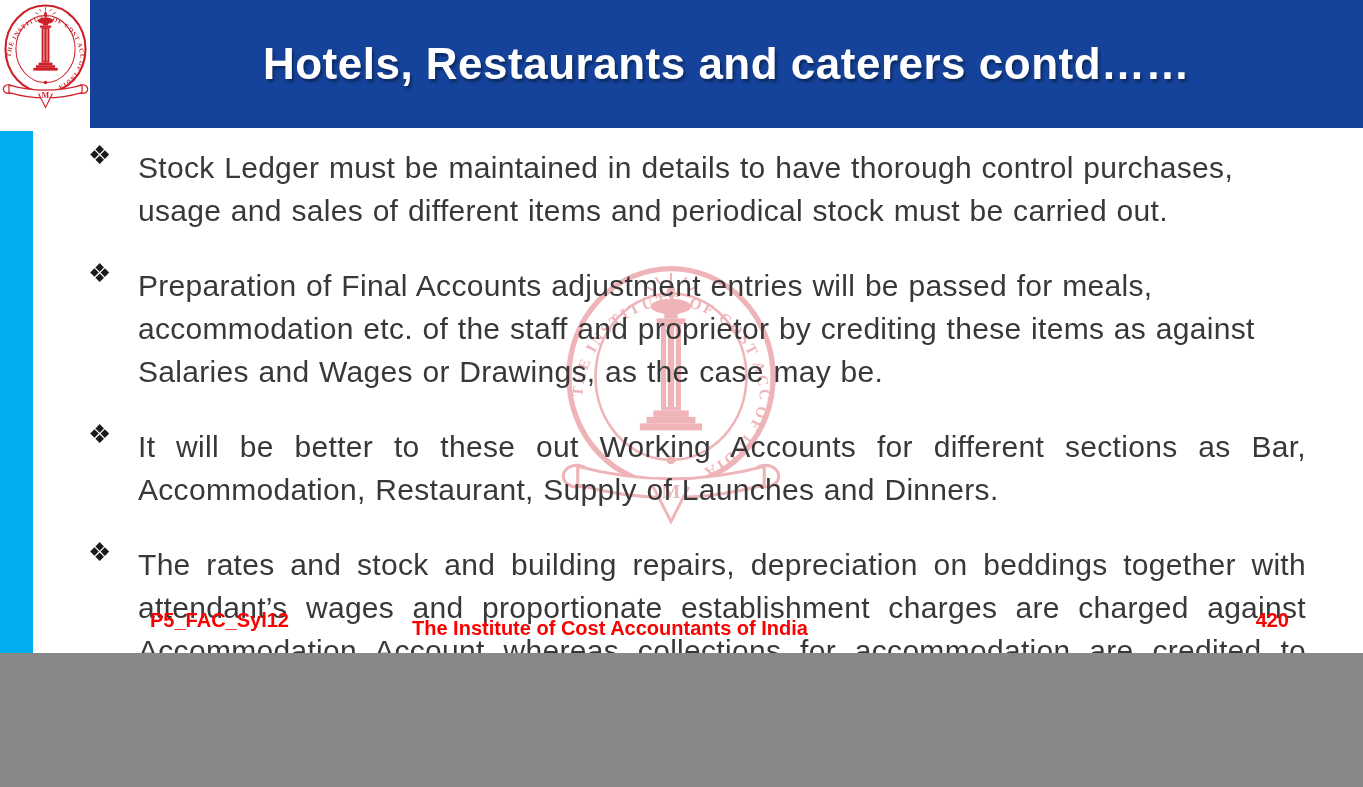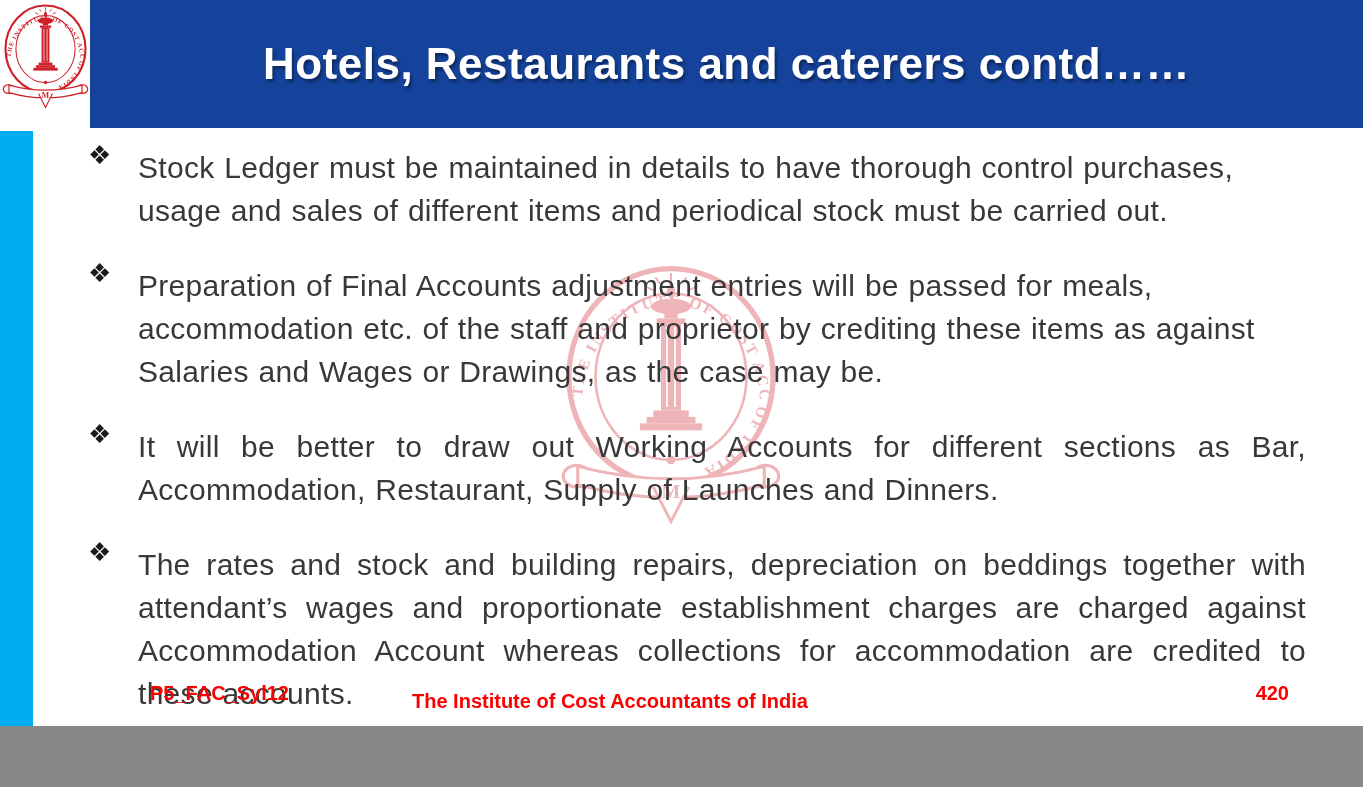--- a/index.html
+++ b/index.html
@@ -1,18 +1,18 @@
 <!DOCTYPE html>
 <html style="--header_bg: #15439B; --stripe: #00AEEF; --accent_red: #FA0000; --body_text: #383838; --emblem_red: #CE2029;"><head>
 <meta charset="utf-8">
 <style>
   html,body{margin:0;padding:0;background:#888;}
   .slide{
     position:relative;
-    width:1363px;height:726px;
+    width:1363px;height:653px;
     background:#ffffff;
     overflow:hidden;
     font-family:"Liberation Sans","DejaVu Sans",sans-serif;
   }
   
   .header{
     position:absolute;left:90px;top:0;width:1273px;height:128px;
     background:var(--header_bg,#15439B);
     display:flex;align-items:center;justify-content:center;
   }
@@ -132,21 +132,21 @@
     <div class="bullet">
       <span class="marker">❖</span>
       <p class="btext">Stock Ledger must be maintained in details to have thorough control purchases, usage and sales of different items and periodical stock must be carried out.</p>
     </div>
     <div class="bullet">
       <span class="marker">❖</span>
       <p class="btext">Preparation of Final Accounts adjustment entries will be passed for meals, accommodation etc. of the staff and proprietor by crediting these items as against Salaries and Wages or Drawings, as the case may be.</p>
     </div>
     <div class="bullet justify">
       <span class="marker">❖</span>
-      <p class="btext">It will be better to draw out Working Accounts for different sections as Bar, Accommodation, Restaurant, Supply of Launches and Dinners.</p>
+      <p class="btext">It will be better to these out Working Accounts for different sections as Bar, Accommodation, Restaurant, Supply of Launches and Dinners.</p>
     </div>
     <div class="bullet justify">
       <span class="marker">❖</span>
       <p class="btext">The rates and stock and building repairs, depreciation on beddings together with attendant’s wages and proportionate establishment charges are charged against Accommodation Account whereas collections for accommodation are credited to these accounts.</p>
     </div>
   </div>
 
   <div class="footer">
     <span class="f-left">P5_FAC_Syl12</span>
     <span class="f-center">The Institute of Cost Accountants of India</span>

